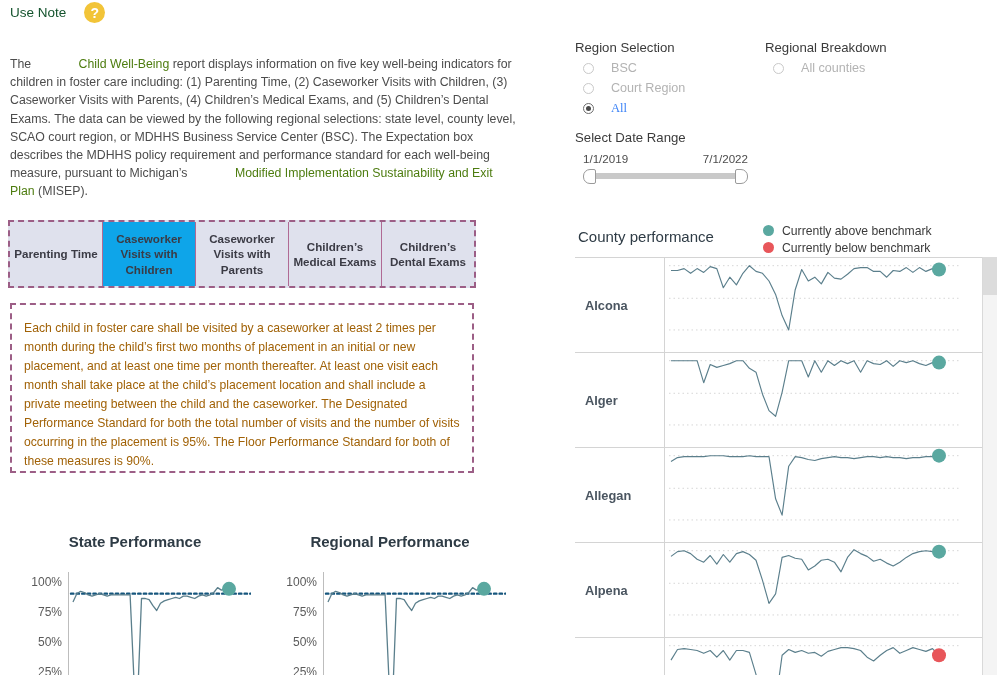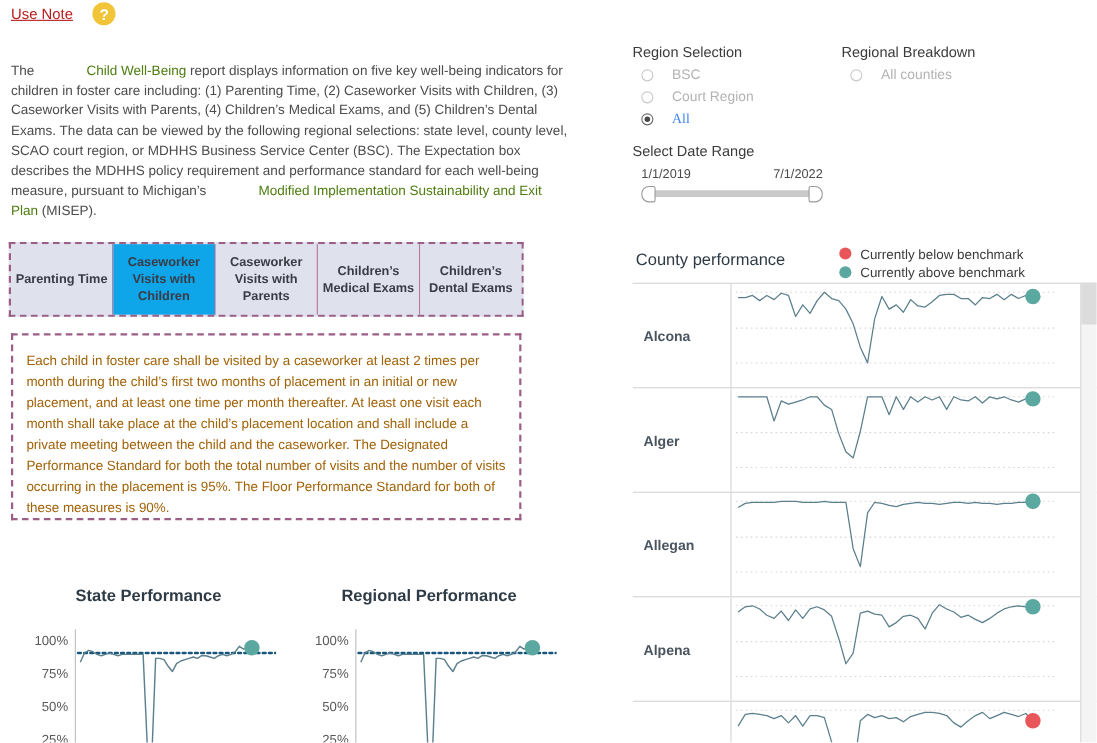--- a/index.html
+++ b/index.html
@@ -34,22 +34,21 @@
   }
   #page-title {
     font-size: 25px;
     font-weight: bold;
     color: #1f2833;
     letter-spacing: -0.3px;
     white-space: nowrap;
   }
   #use-note-link {
     font-size: 13.5px;
-    color: #b91c1c;
-    text-decoration: underline;
+    color: #14532d;
     cursor: pointer;
     white-space: nowrap;
   }
   #help-icon {
     width: 21px; height: 21px;
     border-radius: 50%;
     background: #f2c438;
     color: #ffffff;
     font-size: 14px;
     font-weight: bold;
@@ -418,26 +417,26 @@
       <div id="date-slider-track"></div>
       <div class="slider-handle" id="slider-handle-left"></div>
       <div class="slider-handle" id="slider-handle-right"></div>
     </div>
   </div>
 
   <div id="county-performance-header">
     <div id="county-performance-title">County performance</div>
     <div id="benchmark-legend">
         <div class="legend-row">
+          <span class="legend-dot" style="background: rgb(90, 168, 160);"></span>
+          <span class="legend-text">Currently above benchmark</span>
+        </div>
+        <div class="legend-row">
           <span class="legend-dot" style="background: rgb(232, 86, 90);"></span>
           <span class="legend-text">Currently below benchmark</span>
-        </div>
-        <div class="legend-row">
-          <span class="legend-dot" style="background: rgb(90, 168, 160);"></span>
-          <span class="legend-text">Currently above benchmark</span>
         </div>
       </div>
   </div>
 
   <div id="county-table">
       <div class="county-row">
         <div class="county-name-cell">Alcona</div>
         <div class="county-spark-cell">
           <svg width="300" height="94" viewBox="0 0 300 94" class="mini-chart-svg">
             <line x1="4" x2="296" y1="7.673469387755105" y2="7.673469387755105" stroke="#d6d6d6" stroke-width="1" stroke-dasharray="1.5,3"></line>

